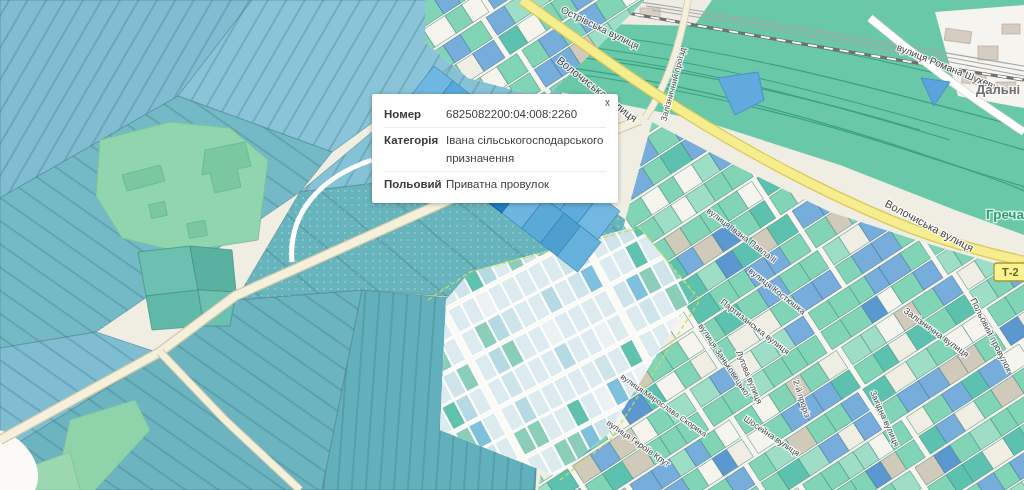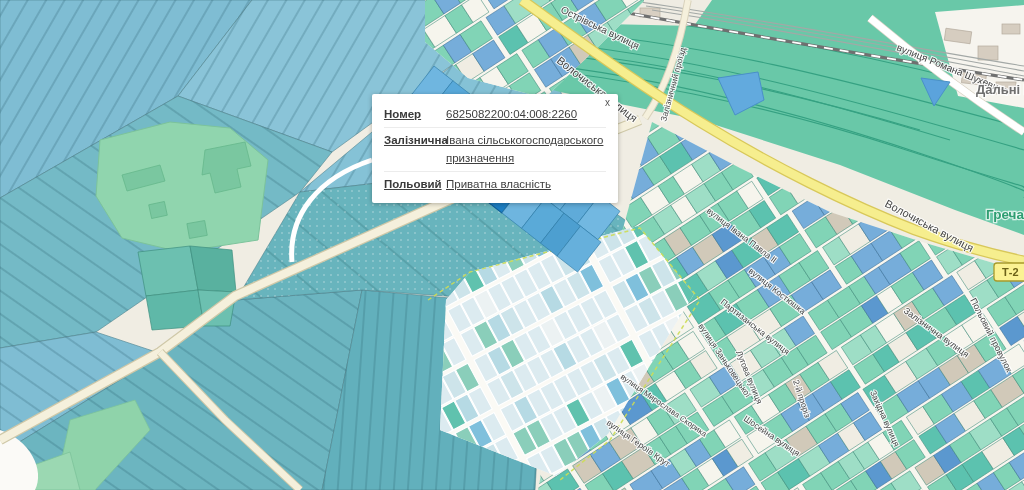--- a/index.html
+++ b/index.html
@@ -14,21 +14,21 @@
       paint-order:stroke;stroke:rgba(255,255,255,.8);stroke-width:2.5px;font-size:13px;}
   .pl-district{font-family:"Liberation Sans",sans-serif;font-weight:bold;fill:#2f9e72;
       paint-order:stroke;stroke:rgba(255,255,255,.75);stroke-width:2.5px;font-size:13.5px;}
   .shield-text{font-family:"Liberation Sans",sans-serif;font-weight:bold;fill:#6b6118;font-size:11px;}
 
   
   .popup{position:absolute;left:372px;top:94px;width:246px;background:#fff;
          border-radius:2px;box-shadow:0 1px 5px rgba(0,0,0,.28);
          padding:8px 12px 6px 12px;box-sizing:border-box;z-index:10;
          font-size:11.5px;color:#3f3f3f;line-height:1.5;}
-  .popup .row{display:flex;padding:4px 0;border-top:1px solid #ececec;text-decoration:underline;}
+  .popup .row{display:flex;padding:4px 0;border-top:1px solid #ececec;}
   .popup .row:first-of-type{border-top:none;}
   .popup .lbl{width:62px;flex:0 0 62px;font-weight:bold;color:#3a3a3a;}
   .popup .val{flex:1;word-wrap:break-word;}
   .popup .close{position:absolute;top:2px;right:6px;background:none;border:none;
          font-size:10px;color:#555;cursor:pointer;padding:2px;line-height:1;
          font-family:"Liberation Sans",sans-serif;}
 </style>
 </head>
 <body>
 
@@ -1085,22 +1085,22 @@
   </g>
 </svg>
 
 <div class="popup">
   <button class="close">x</button>
   <div class="row">
     <div class="lbl">Номер</div>
     <div class="val">6825082200:04:008:2260</div>
   </div>
   <div class="row">
-    <div class="lbl">Залізнична</div>
+    <div class="lbl">Категорія</div>
     <div class="val">Івана сільськогосподарського призначення</div>
   </div>
   <div class="row">
     <div class="lbl">Польовий</div>
-    <div class="val">Приватна власність</div>
+    <div class="val">Приватна провулок</div>
   </div>
 </div>
 
 </div>
 
 </body></html>

